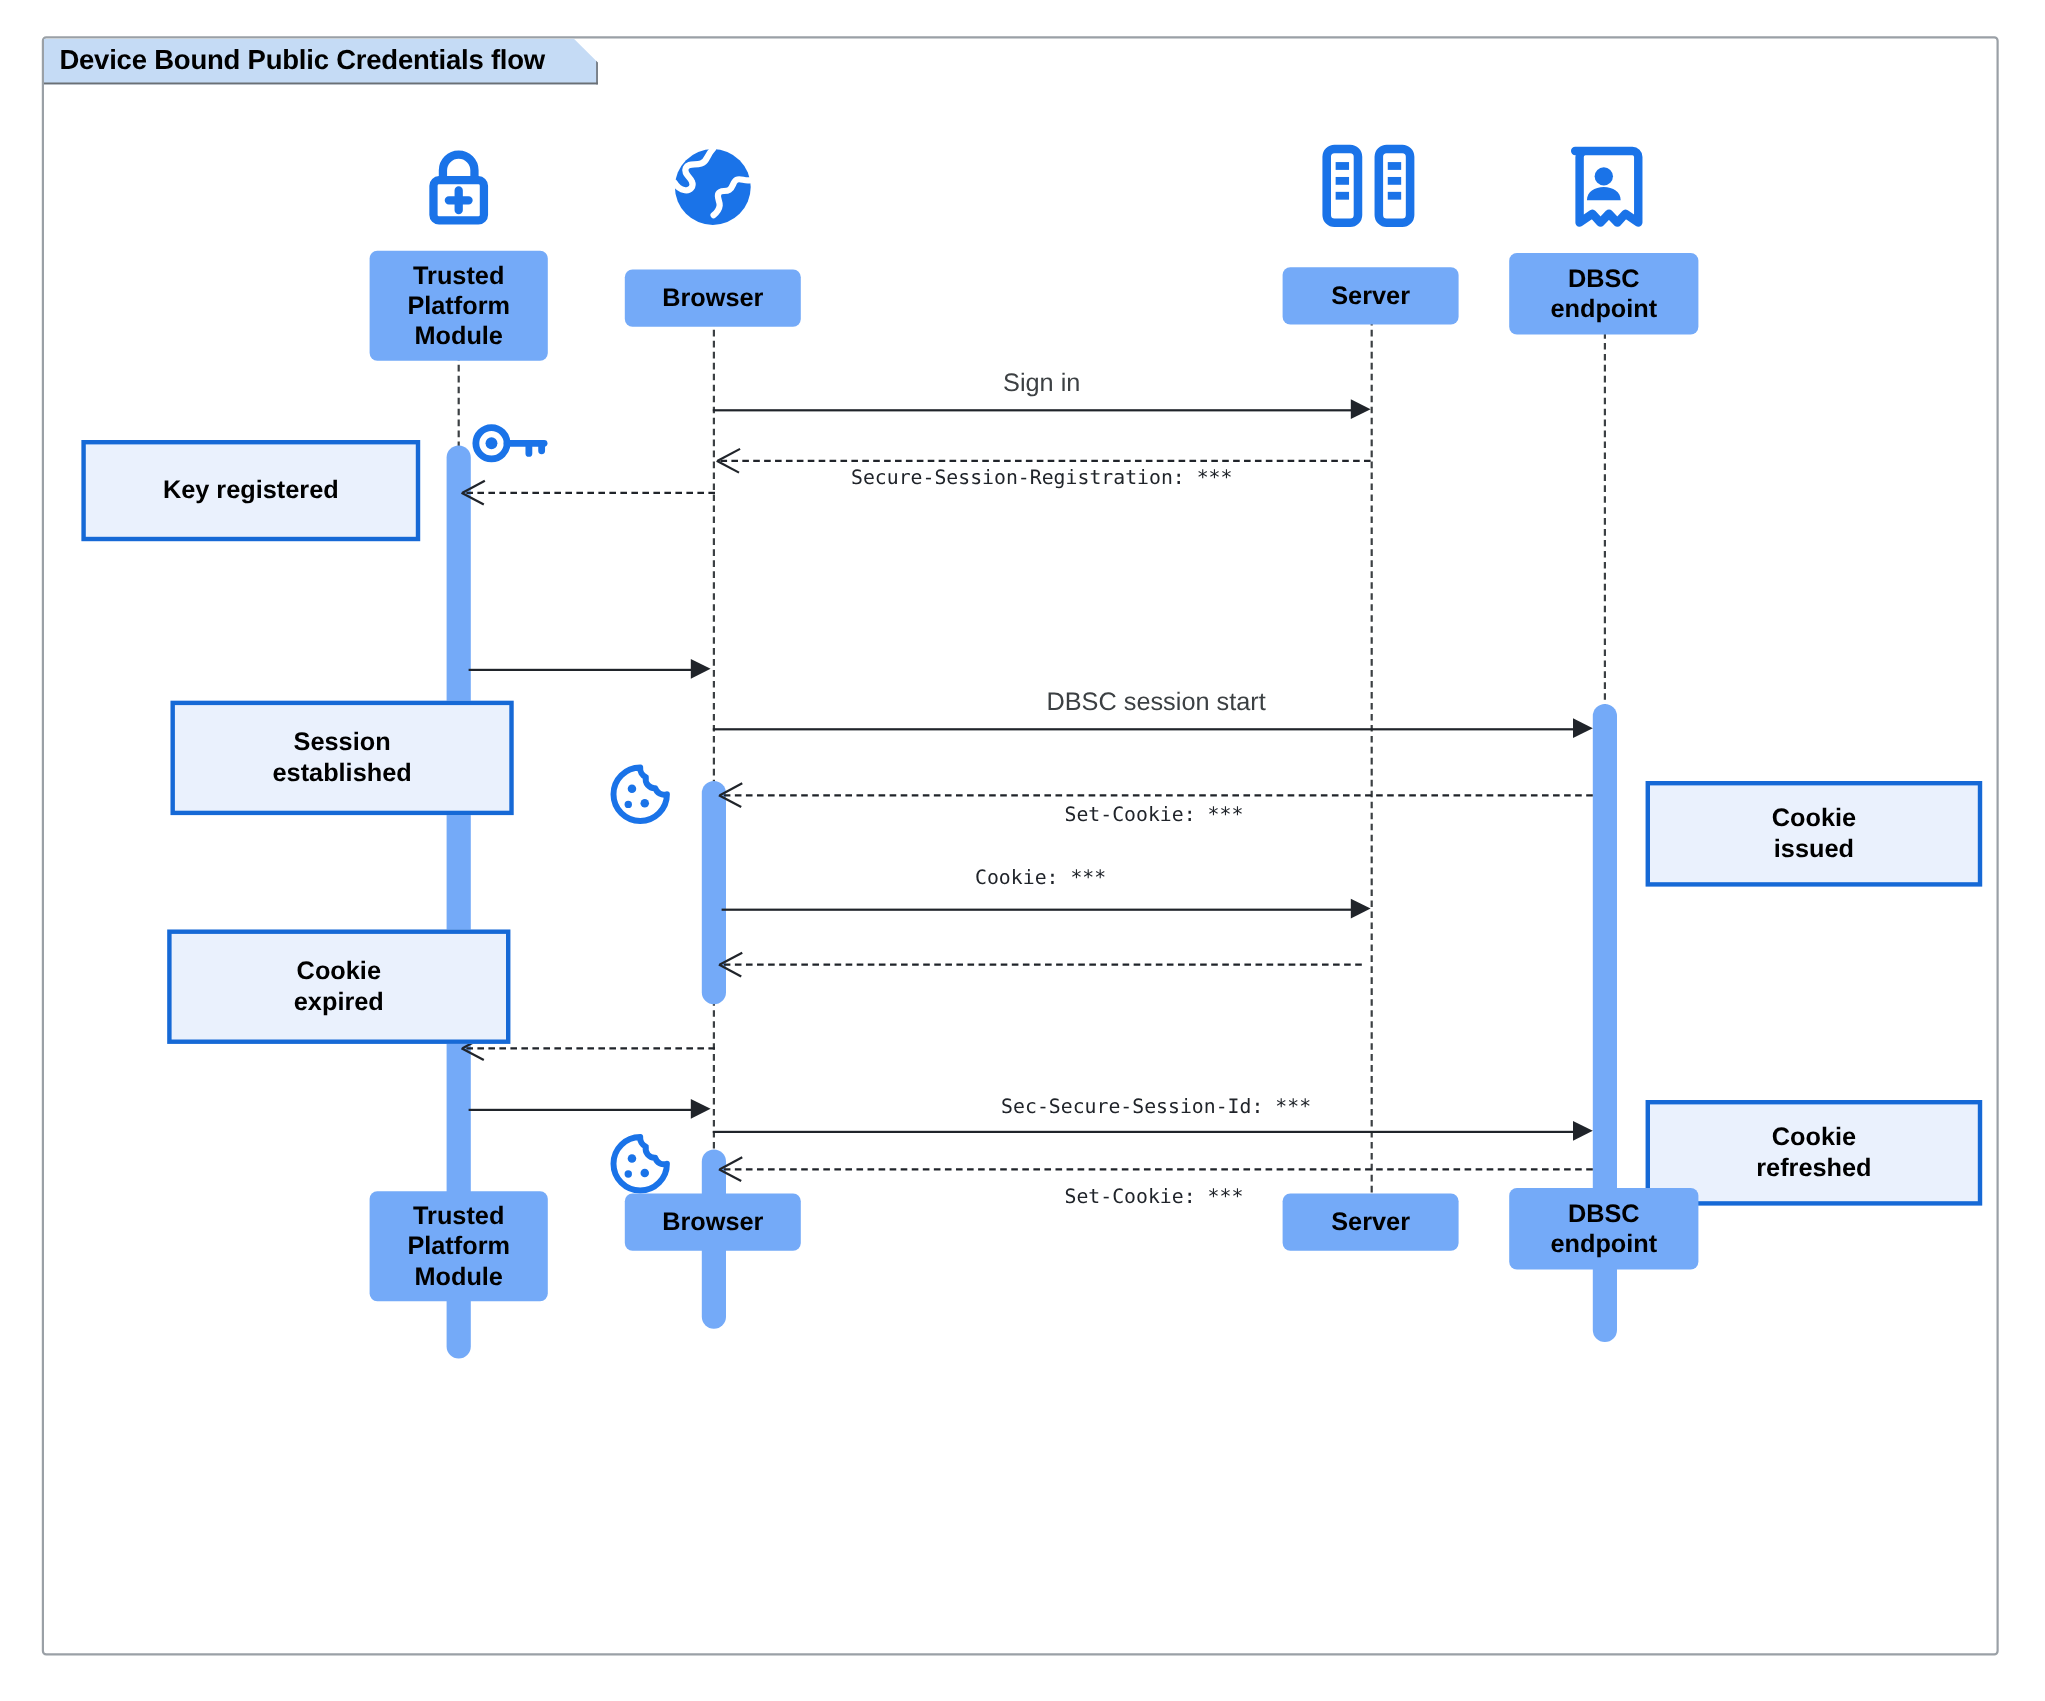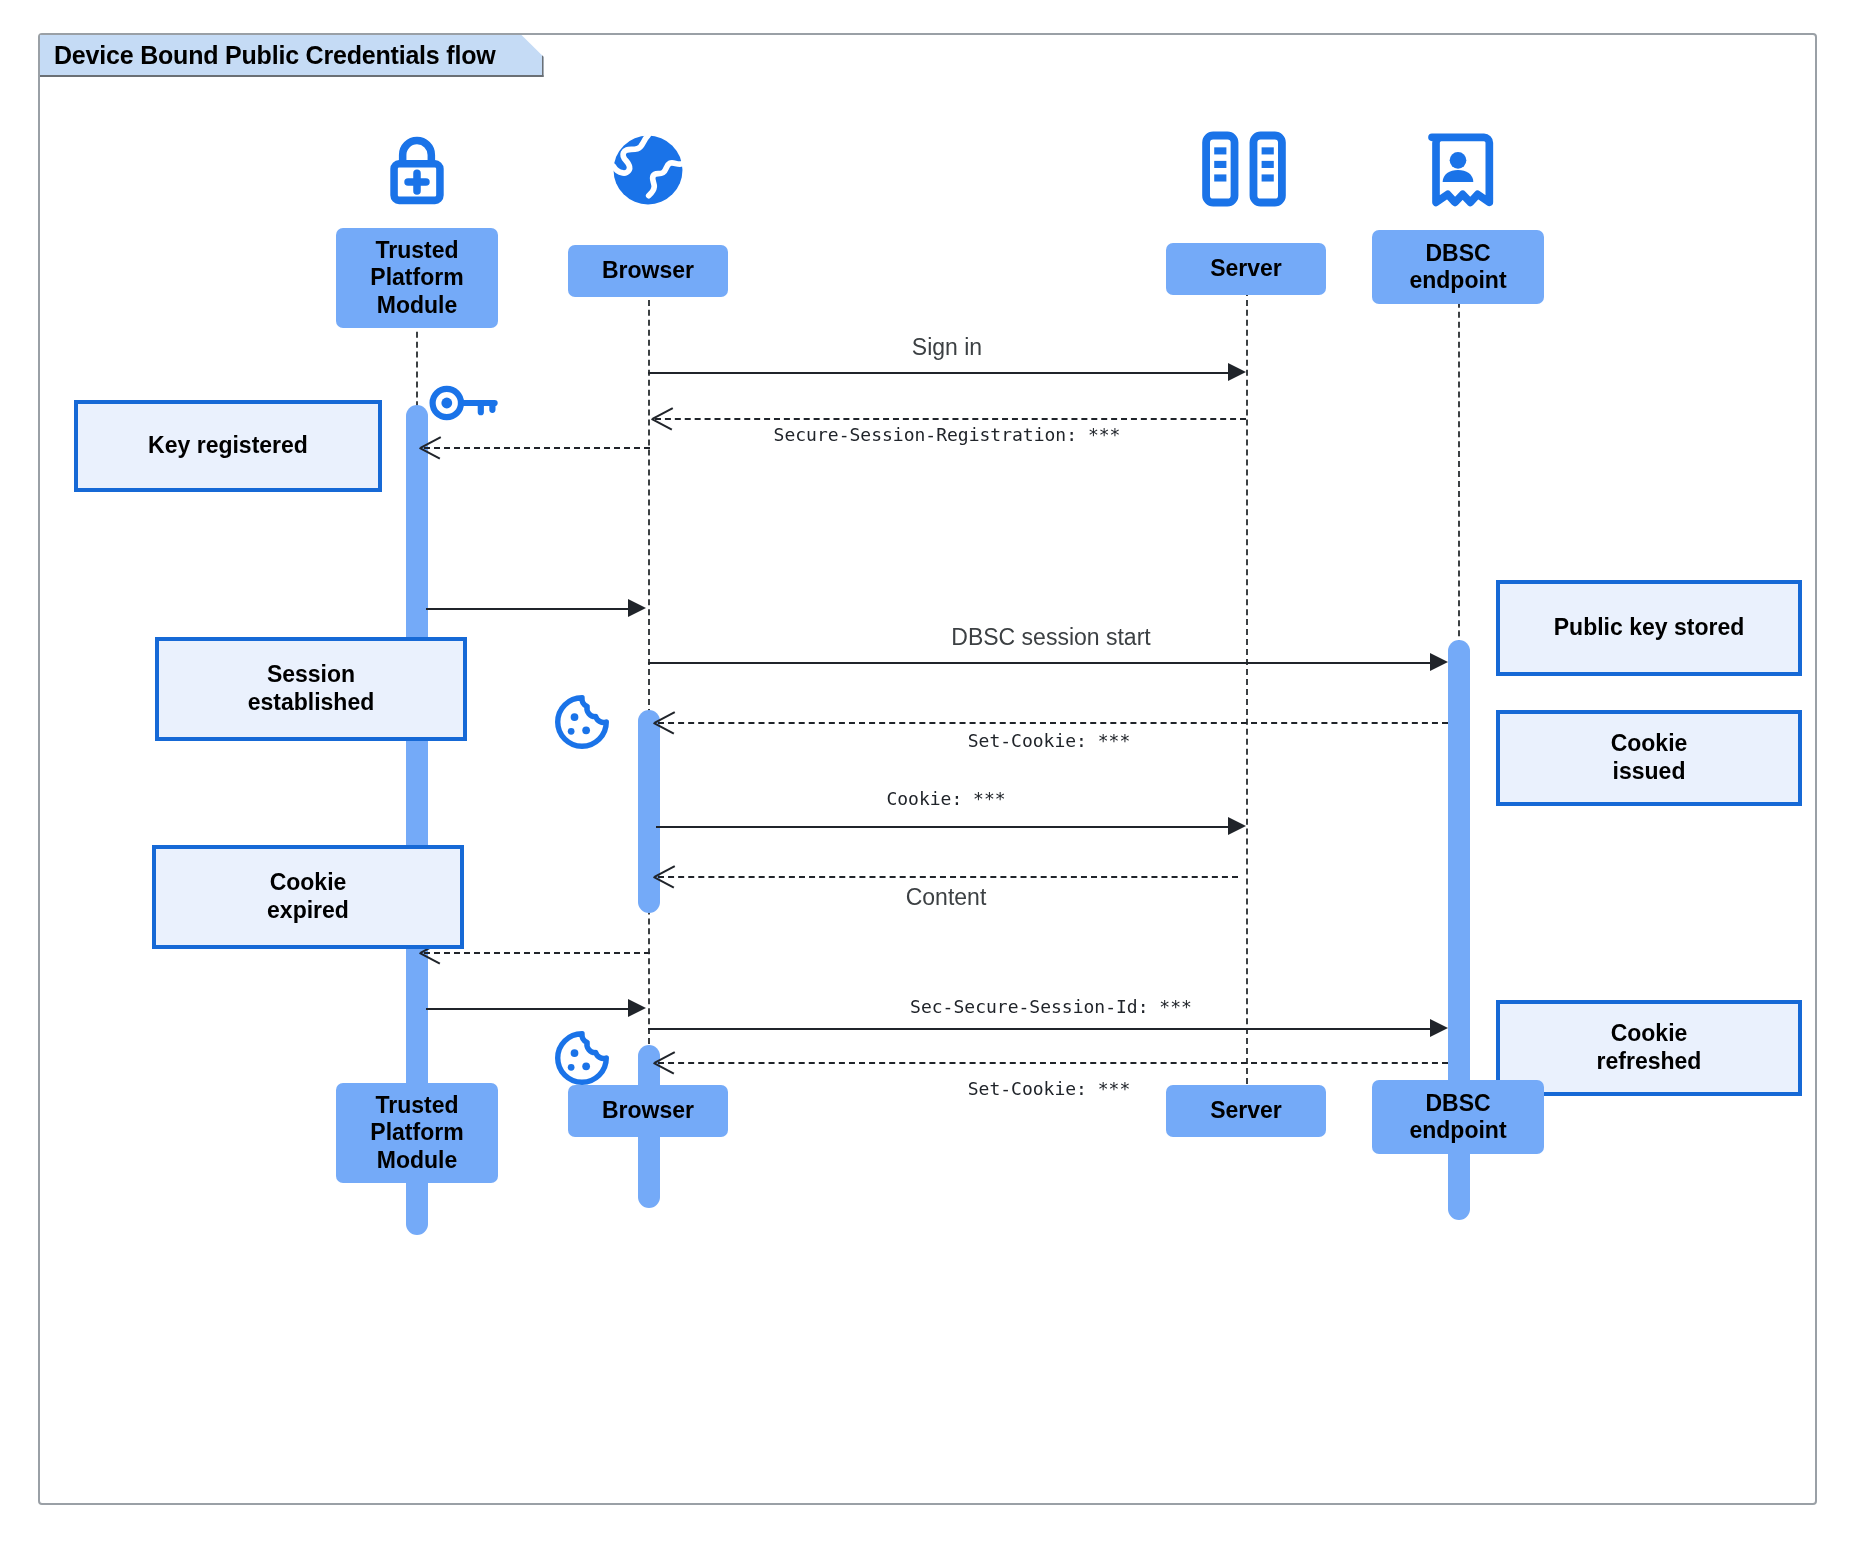--- a/index.html
+++ b/index.html
@@ -226,21 +226,20 @@
   <div class="msg-line dashed" style="left:658px; top:722px; width:790px;"></div>
   <div class="arrow-head open-left" style="left:654px; top:712px;"></div>
   <div class="msg-label mono" style="left:652px; top:730px; width:794px;">Set-Cookie: ***</div>
 
   <div class="msg-label mono" style="left:652px; top:788px; width:588px;">Cookie: ***</div>
   <div class="msg-line" style="left:656px; top:826px; width:580px;"></div>
   <div class="arrow-head solid-right" style="left:1228px; top:817px;"></div>
 
   <div class="msg-line dashed" style="left:658px; top:876px; width:580px;"></div>
   <div class="arrow-head open-left" style="left:654px; top:866px;"></div>
-  <div class="msg-label" style="left:652px; top:884px; width:588px;">Content</div>
 
   <div class="msg-line dashed" style="left:424px; top:952px; width:226px;"></div>
   <div class="arrow-head open-left" style="left:420px; top:942px;"></div>
 
   <div class="msg-line" style="left:426px; top:1008px; width:210px;"></div>
   <div class="arrow-head solid-right" style="left:628px; top:999px;"></div>
 
   <div class="msg-label mono" style="left:652px; top:996px; width:798px;">Sec-Secure-Session-Id: ***</div>
   <div class="msg-line" style="left:648px; top:1028px; width:790px;"></div>
   <div class="arrow-head solid-right" style="left:1430px; top:1019px;"></div>
@@ -274,21 +273,20 @@
       <circle cx="13.6" cy="15.2" r="1.5" fill="#1a73e8"></circle>
       <circle cx="7.8" cy="15.6" r="1.3" fill="#1a73e8"></circle>
     </svg>
   </div>
 
   <div class="note" style="left:155px; top:637px;  width:312px; height:104px; white-space:pre-line;">Session
 established</div>
   <div class="note" style="left:74px;  top:400px;  width:308px; height:92px;">Key registered</div>
   <div class="note" style="left:152px; top:845px;  width:312px; height:104px; white-space:pre-line;">Cookie
 expired</div>
-  <div class="note" style="left:1496px; top:580px; width:306px; height:96px;">Public key stored</div>
   <div class="note" style="left:1496px; top:710px; width:306px; height:96px; white-space:pre-line;">Cookie
 issued</div>
   <div class="note" style="left:1496px; top:1000px;width:306px; height:96px; white-space:pre-line;">Cookie
 refreshed</div>
 
   <div class="participant" style="left:336px; top:1083px; width:162px; height:100px; white-space:pre-line;">Trusted
 Platform
 Module</div>
   <div class="participant" style="left:568px; top:1085px; width:160px; height:52px;">Browser</div>
   <div class="participant" style="left:1166px; top:1085px; width:160px; height:52px;">Server</div>

